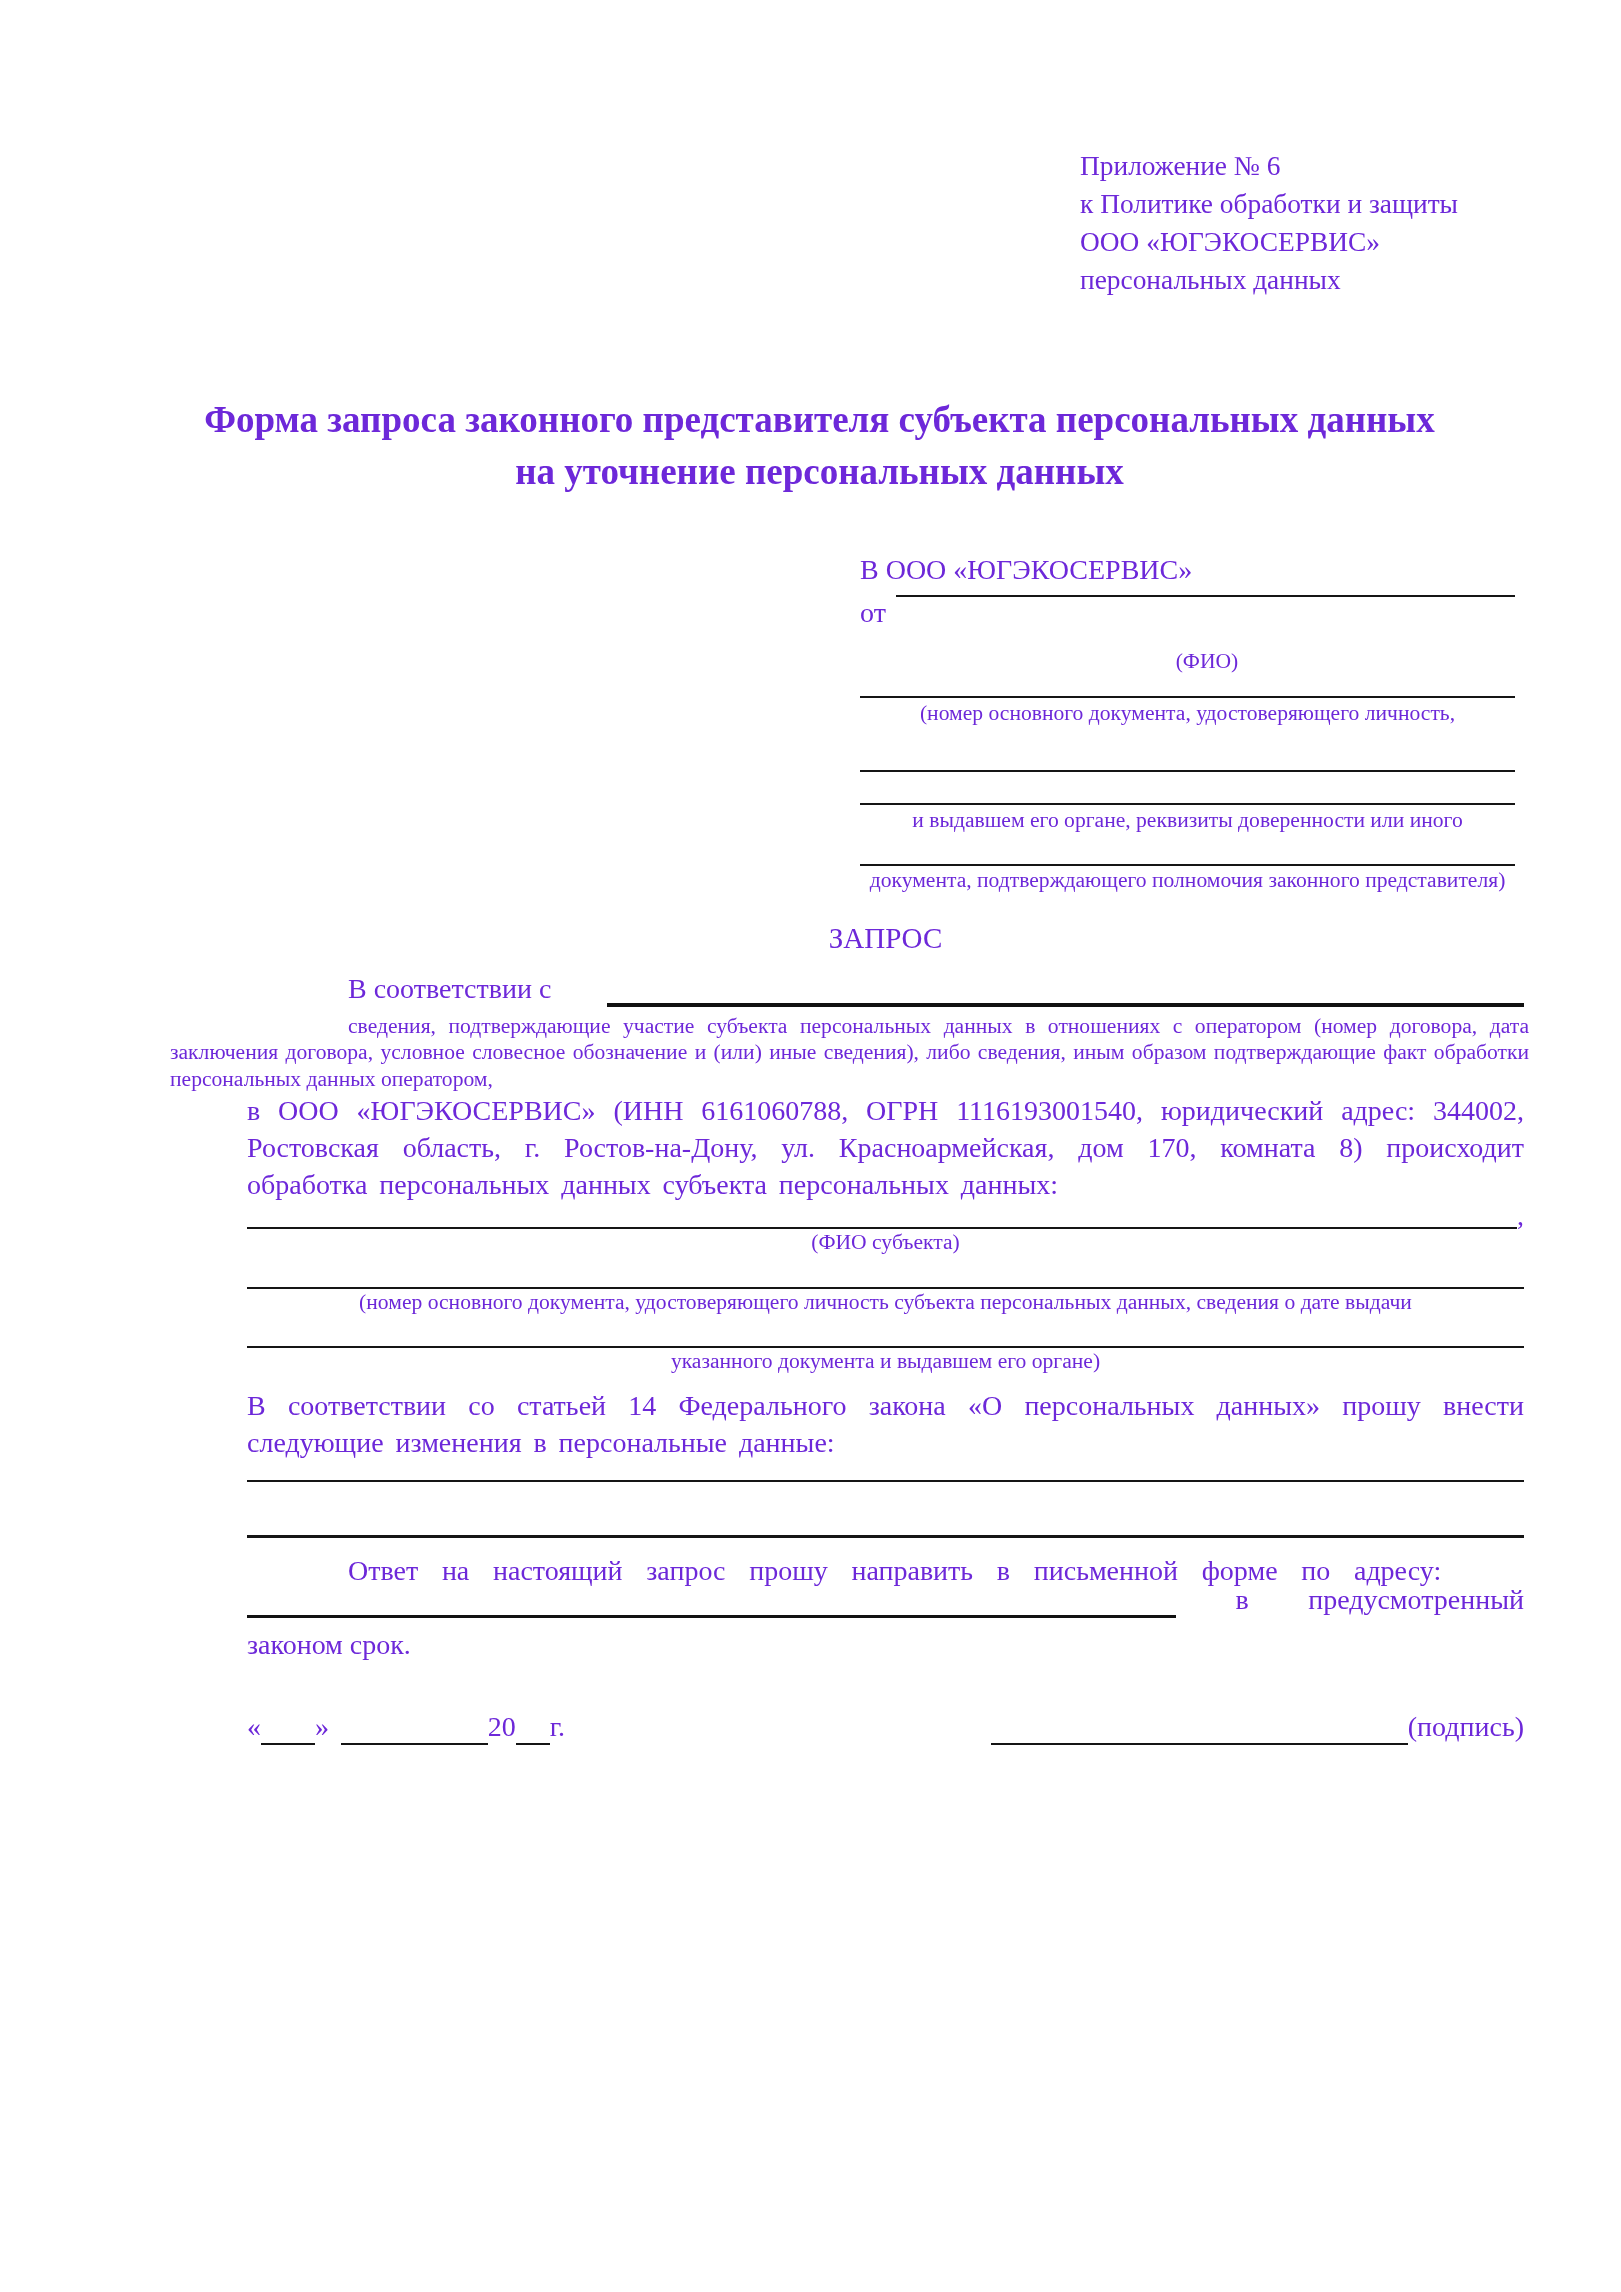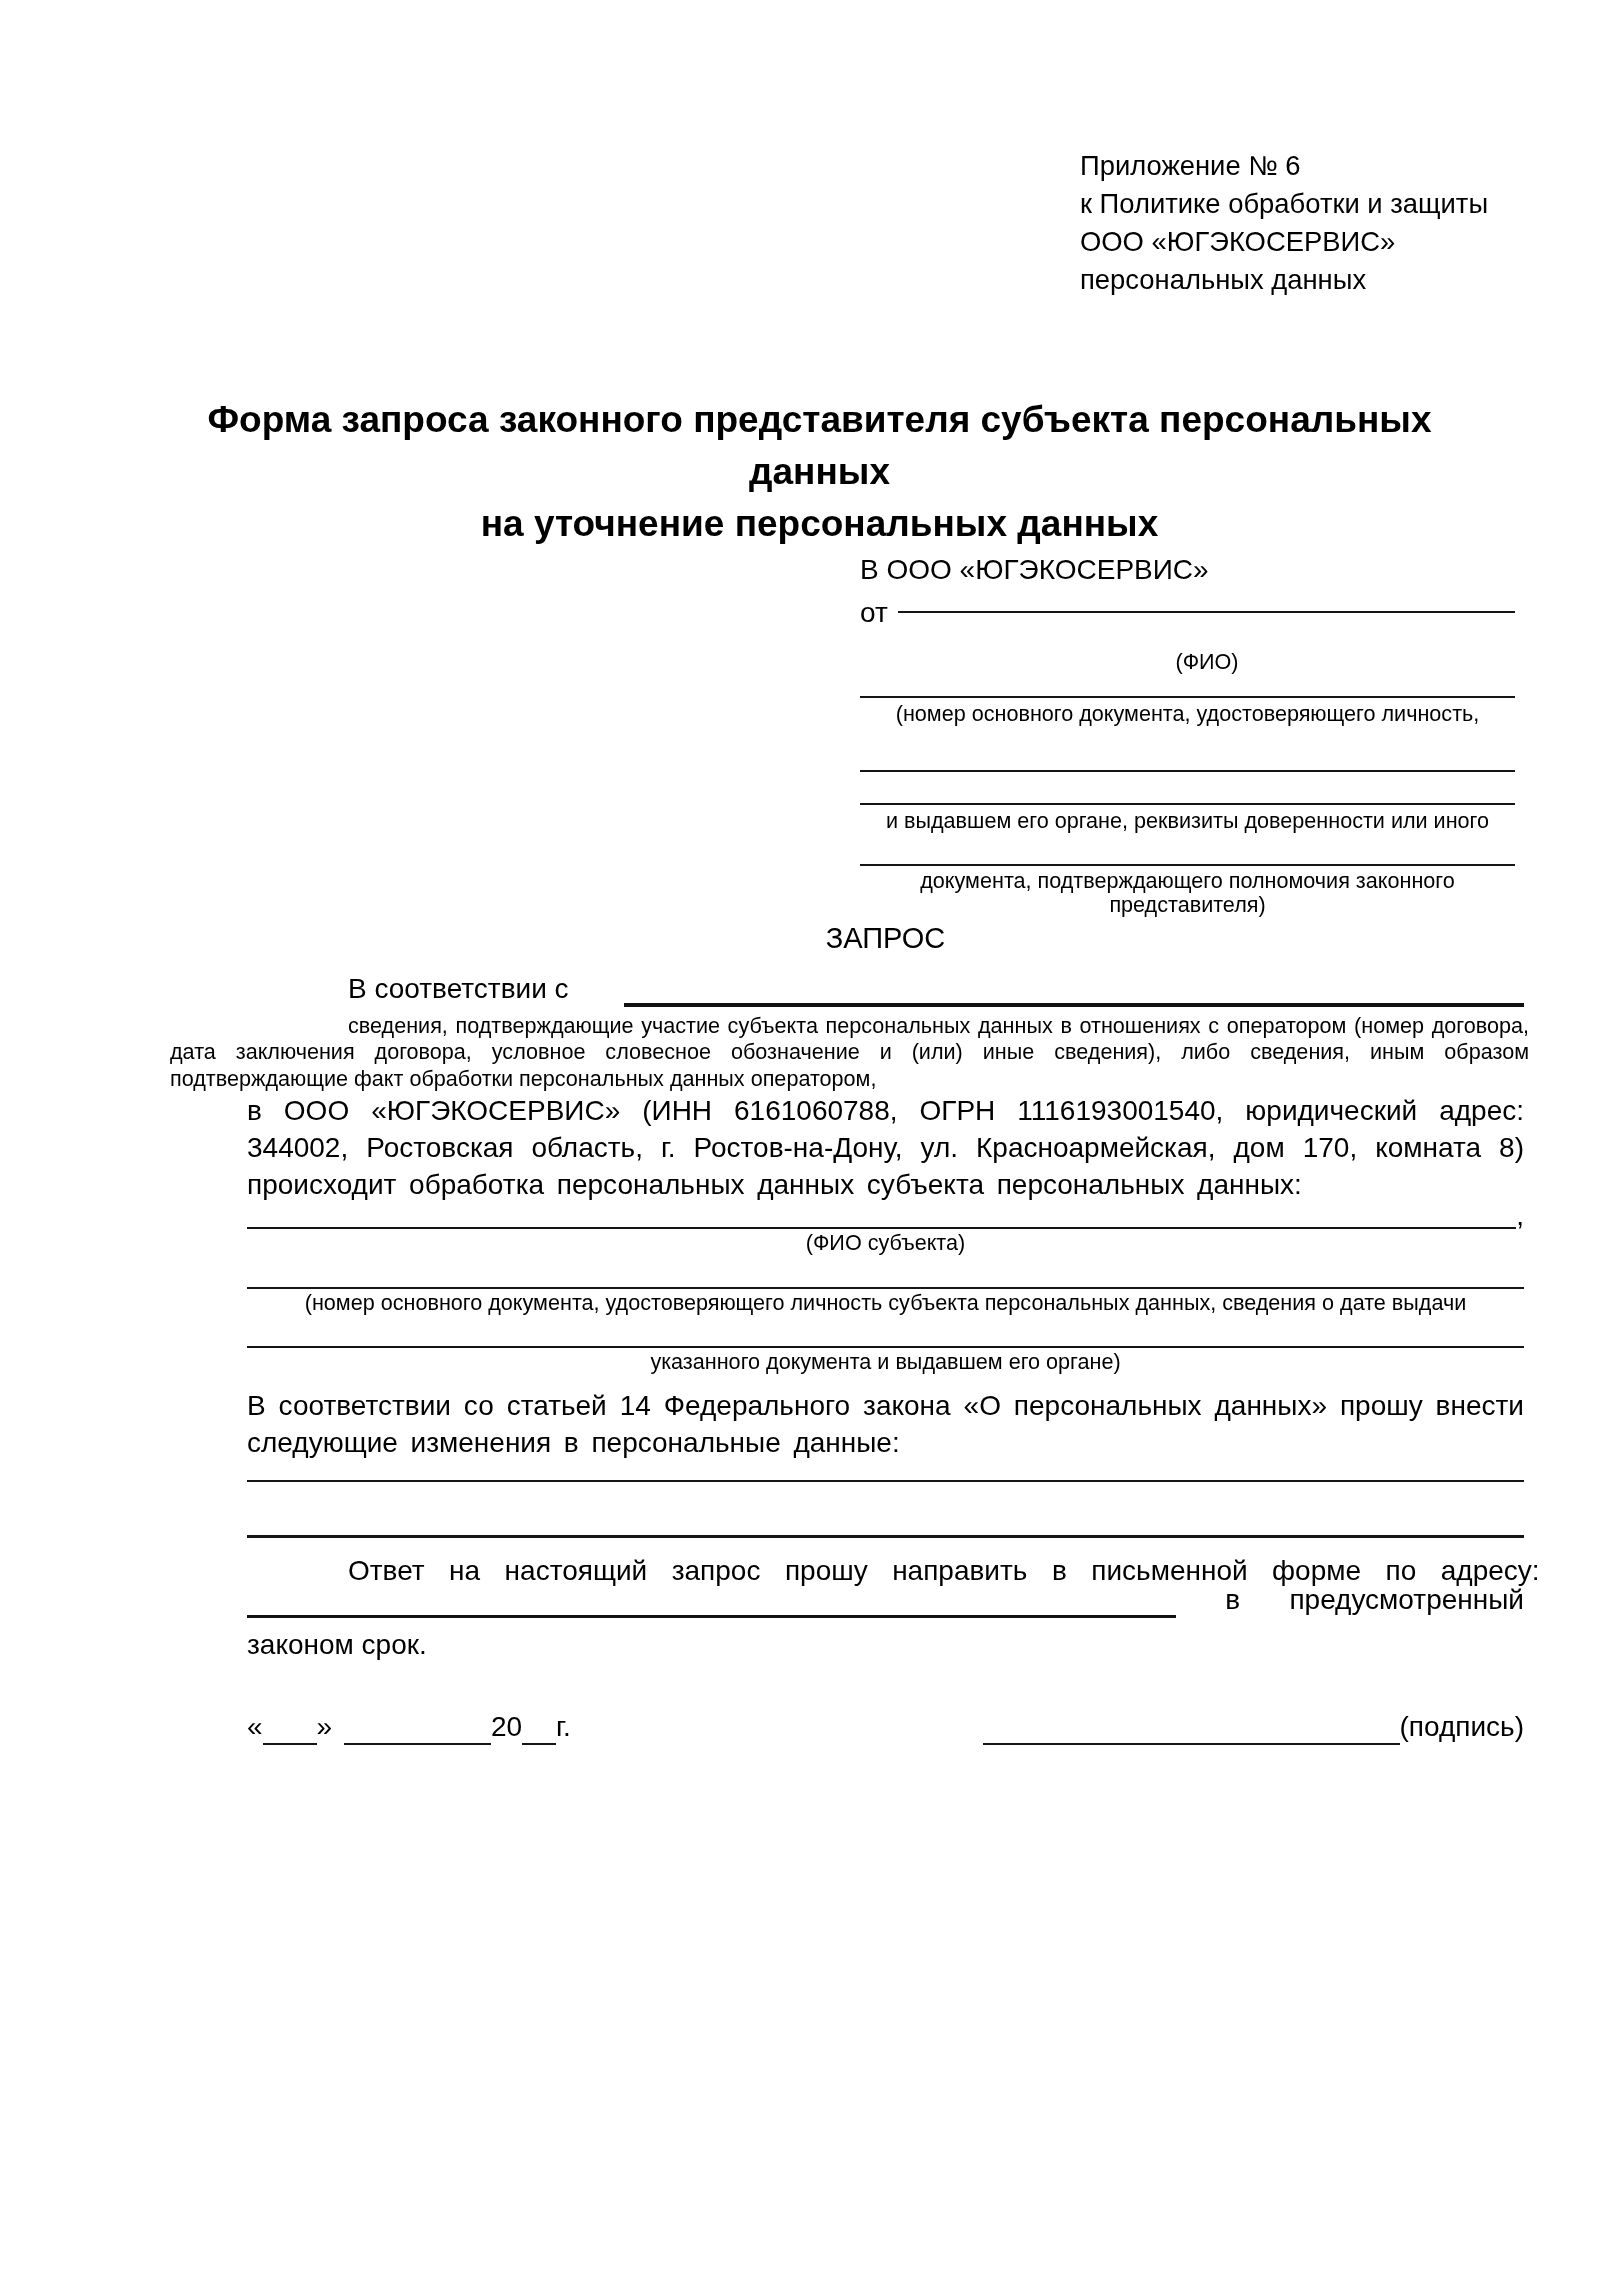--- a/index.html
+++ b/index.html
@@ -1,39 +1,39 @@
 <!DOCTYPE html>
 <html lang="ru"><head>
 <meta charset="utf-8">
 <style>
   html,body{margin:0;padding:0;background:#ffffff;}
   .page{
     position:relative;
     width:1621px;height:2293px;
     background:#ffffff;
-    color:#000000;
-    font-family:Liberation Sans, sans-serif;
+    color:#6d28d9;
+    font-family:Liberation Serif, serif;
     overflow:hidden;
   }
   
   .header-note{
     position:absolute;left:1080px;top:147px;width:441px;
     font-size:27.4px;line-height:38px;
   }
   
   .doc-title{
     position:absolute;left:142px;top:394px;width:1355px;
     text-align:center;font-weight:bold;font-size:37px;line-height:52px;
   }
   
   .addressee{
     position:absolute;left:860px;top:552px;width:655px;
     font-size:28px;line-height:35px;
   }
-  .from-row{display:flex;align-items:center;margin-top:7.8px;height:35px;}
+  .from-row{display:flex;align-items:flex-start;margin-top:7.8px;height:35px;}
   .from-row .rule-fill{flex:1;margin-left:9.8px;border-bottom:2.9px solid #151515;height:0;}
   .caption{font-size:21.6px;line-height:23.5px;text-align:center;}
   .fio-caption{padding-left:39px;margin-top:20px;}
   .rule{border-bottom:2.9px solid #151515;height:0;}
   .addr-rule-a{margin-top:22.5px;}
   .addr-rule-b{margin-top:45px;}
   .addr-rule-c{margin-top:31px;}
   .addr-cap{margin-top:3.9px;}
   
   .main{

